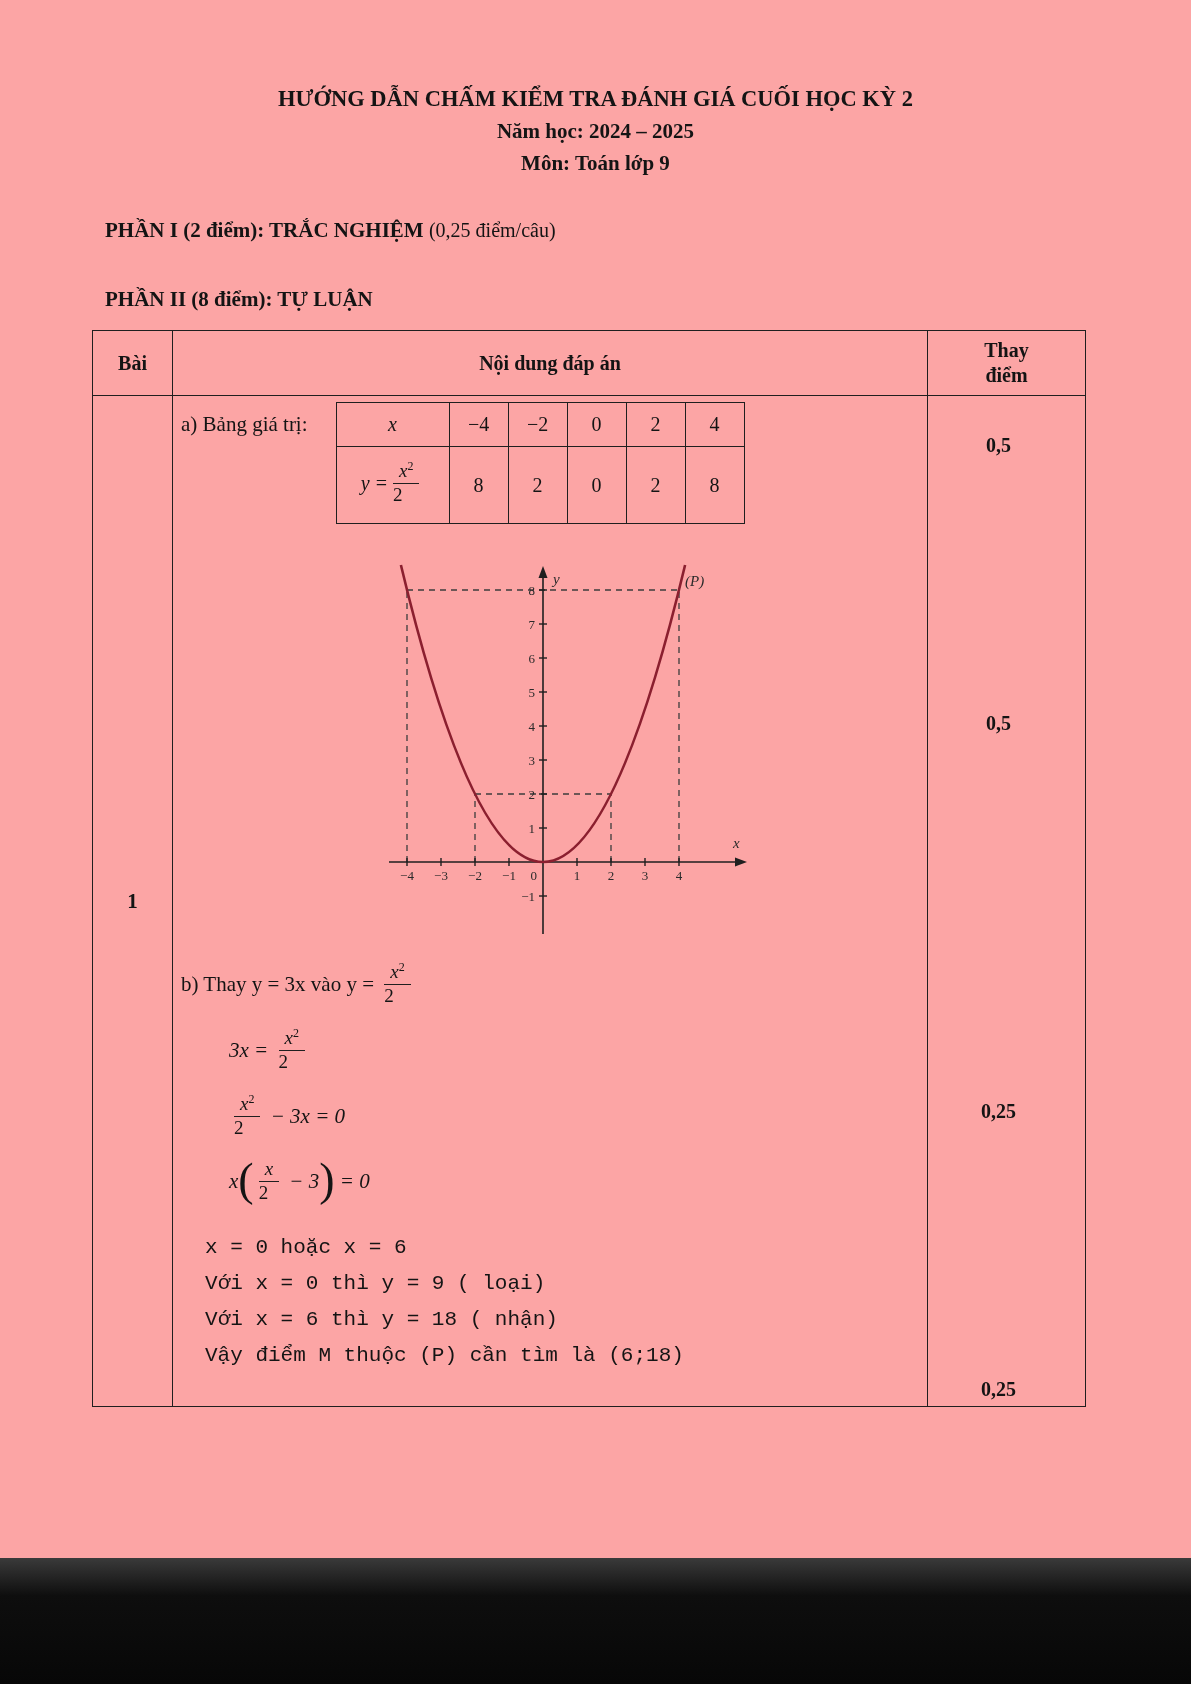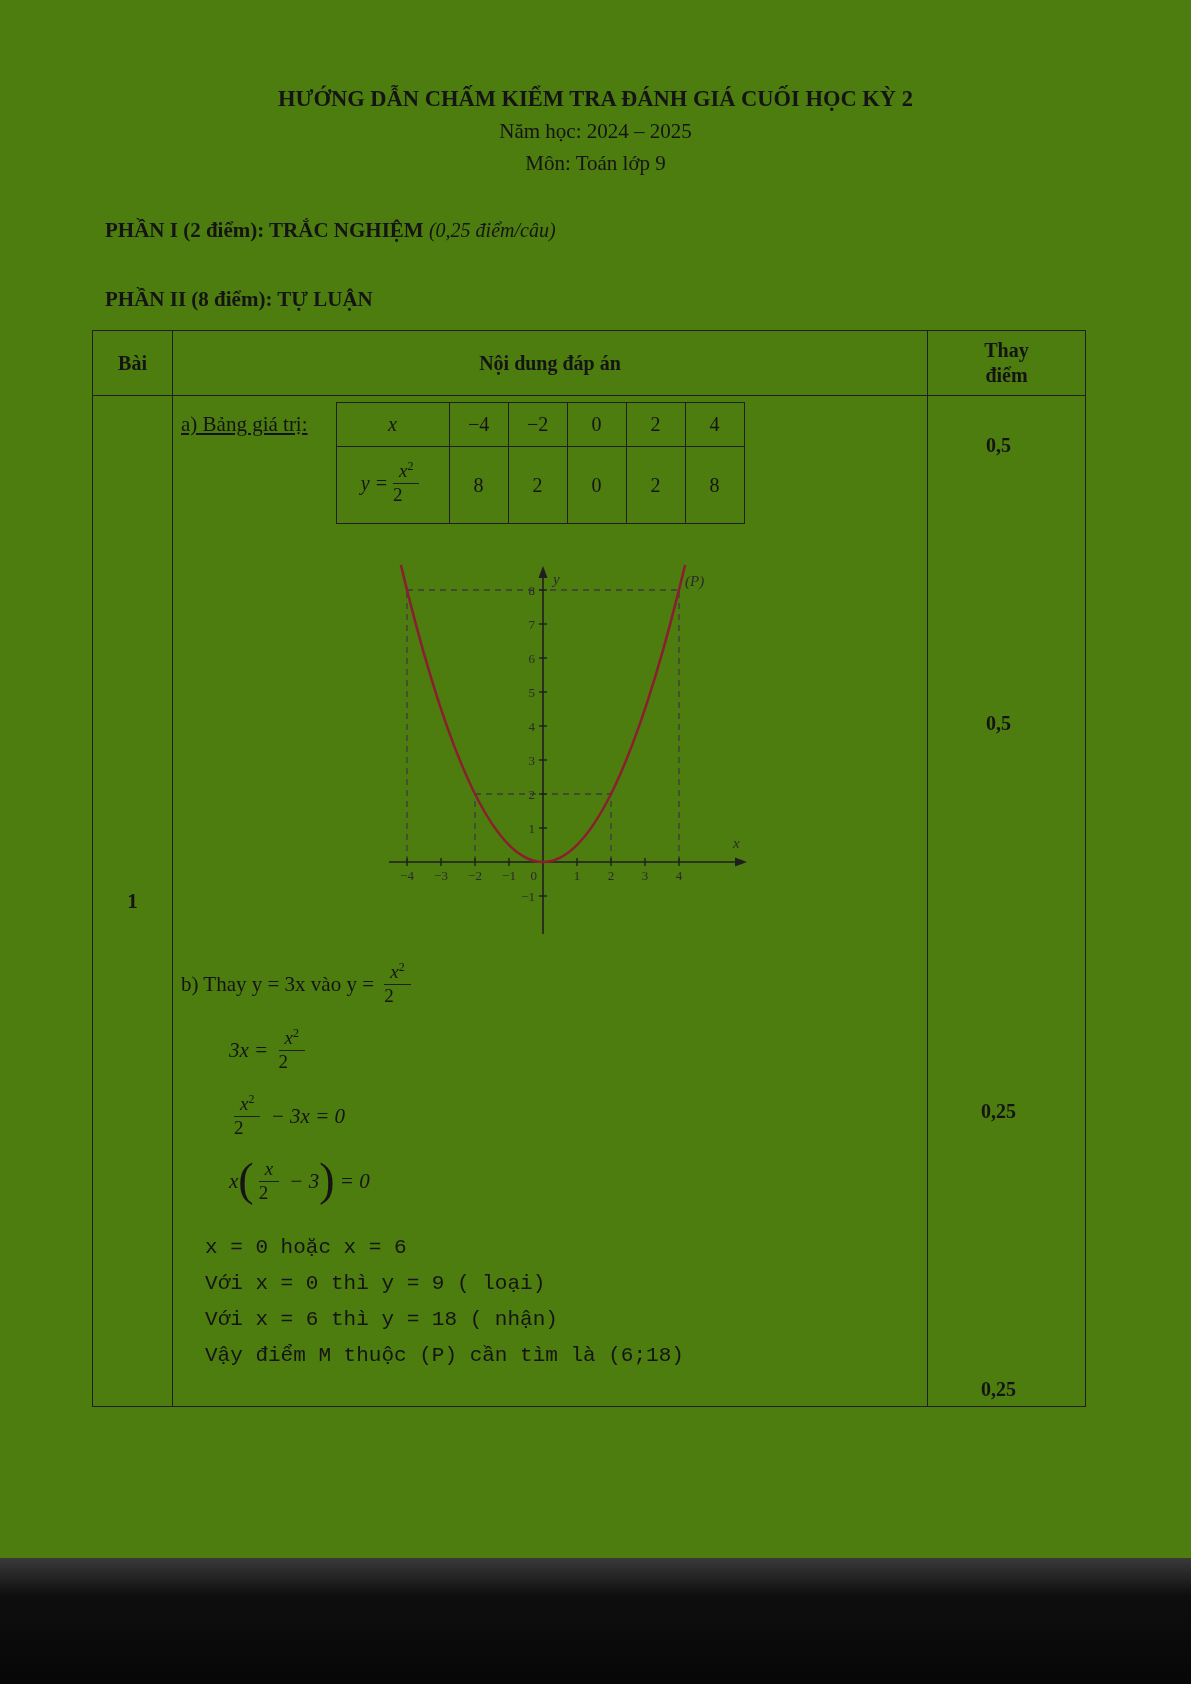--- a/index.html
+++ b/index.html
@@ -1,25 +1,25 @@
 <!DOCTYPE html>
 <html><head>
 <meta charset="utf-8">
 <style>
   html,body{margin:0;padding:0;}
   body{background:#4a4a4a; font-family:"Liberation Serif", serif;}
-  .page{position:relative; width:1191px; height:1684px; background:#4d7c0f; color:#141414; overflow:hidden; margin:0 auto;}
+  .page{position:relative; width:1191px; height:1684px; background:#fca5a5; color:#141414; overflow:hidden; margin:0 auto;}
 
   .doc-header{text-align:center; padding-top:86px;}
   .doc-title{font-size:22.5px; font-weight:bold;}
-  .doc-sub{font-size:21px; font-weight:normal; margin-top:7px;}
+  .doc-sub{font-size:21px; font-weight:bold; margin-top:7px;}
 
   .p1-heading{margin:42px 0 0 105px; font-size:21px;}
   .p1-heading .hb{font-weight:bold;}
-  .p1-heading .note{font-style:italic; font-size:20px;}
+  .p1-heading .note{font-size:20px;}
 
   table{border-collapse:collapse;}
   .answer-table{margin:18px 0 0 237px; table-layout:fixed;}
   .answer-table td{border:1.7px solid #1f1f1f; text-align:center; font-weight:bold; font-size:20px; height:46px;}
   .at-label{width:120px;}
   .at-val{width:66px;}
 
   .p2-heading{margin:44px 0 0 105px; font-size:21px; font-weight:bold;}
 
   .main-table{margin:18px 0 0 92px; width:993px; table-layout:fixed;}
@@ -28,21 +28,21 @@
   .col-bai{width:80px;}
   .col-content{width:755px;}
   .col-score{width:158px;}
   .bai-cell{vertical-align:middle !important; text-align:center; font-weight:bold; font-size:21px;}
   .content-cell{height:1010px; padding:0;}
   .score-cell{position:relative;}
   .score{position:absolute; left:0; right:16px; text-align:center; font-weight:bold; font-size:20px;}
   .s1{top:38px;} .s2{top:316px;} .s3{top:704px;} .s4{top:982px;}
 
   .row-a{display:flex; align-items:flex-start; padding:6px 0 0 8px; font-size:21px;}
-  .a-label{padding-top:10px; white-space:nowrap;text-decoration:underline;}
+  .a-label{padding-top:10px; white-space:nowrap;}
   .values-table{margin-left:28px;}
   .values-table td{border:1.5px solid #1f1f1f; text-align:center; font-size:20px; vertical-align:middle;}
   .vt-h{width:110px;}
   .vt-v{width:56px;}
   .vt-r1 td{height:41px;}
   .vt-r2 td{height:74px;}
 
   .mi{font-style:italic;}
   .frac{display:inline-block; vertical-align:middle; text-align:left; font-size:19px; line-height:1.2; margin:0 5px; position:relative; top:-2px;}
   .frac .num{display:block; border-bottom:1.5px solid #1f1f1f; padding:0 6px;}

